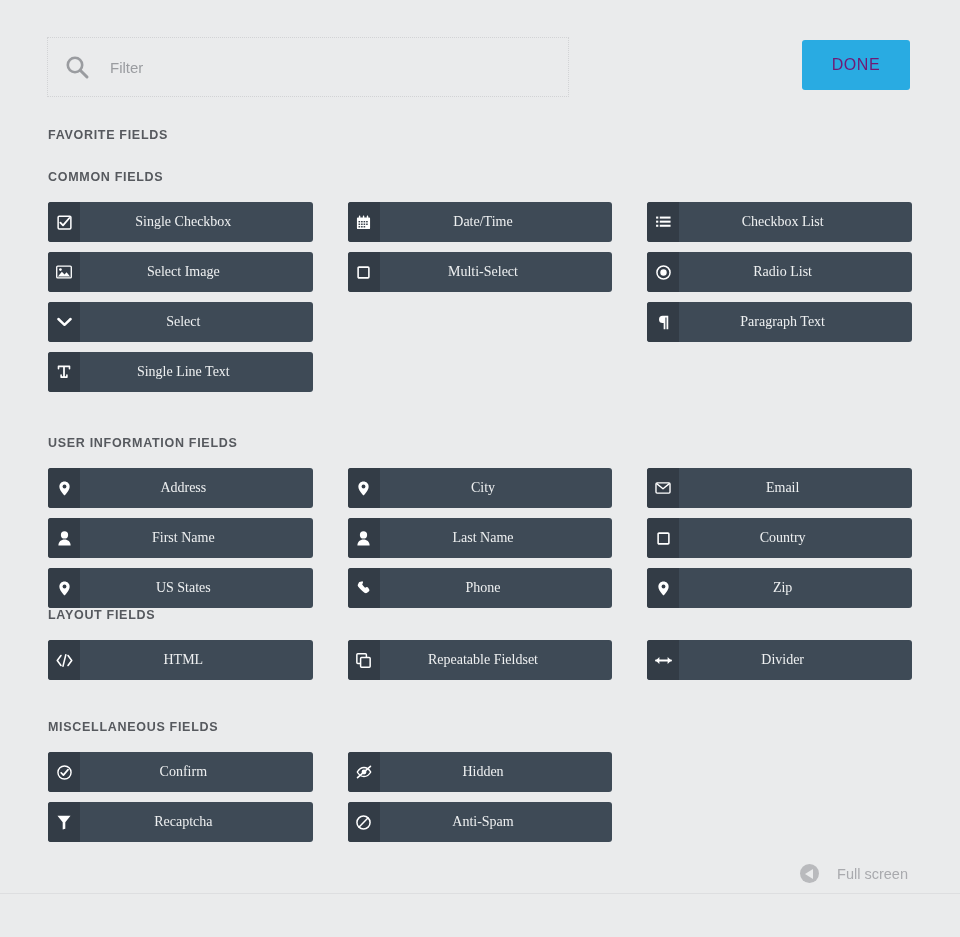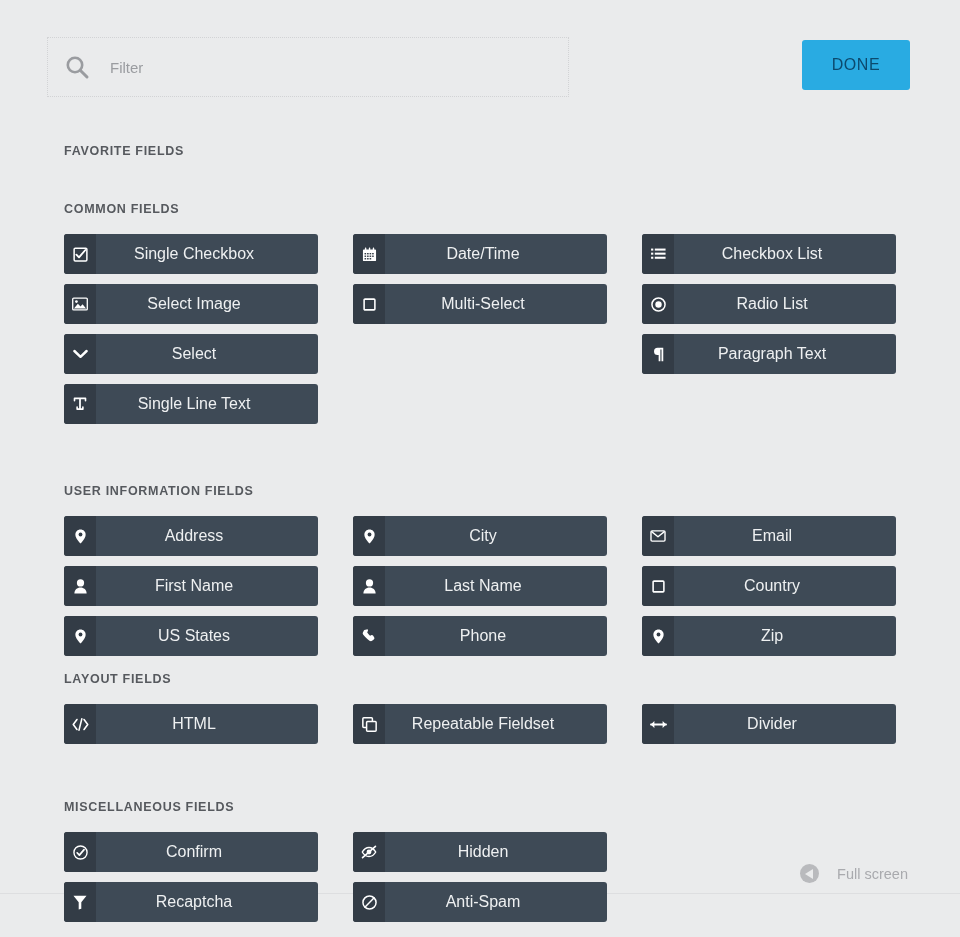--- a/index.html
+++ b/index.html
@@ -53,38 +53,38 @@
   }
   .search-input::placeholder { color: #9a9ca0; opacity: 1; }
 
   .done-button {
     position: absolute;
     right: 50px; top: 40px;
     width: 108px; height: 50px;
     background: #29abe2;
     border: none;
     border-radius: 3px;
-    color: #0c4a6e;
+    color: #701a75;
     font-family: "Liberation Sans", sans-serif;
     font-size: 16px;
     letter-spacing: 0.6px;
     cursor: pointer;
   }
 
   
   .content { padding: 0 48px; }
 
   .section-title {
     font-size: 12.5px;
     letter-spacing: 0.7px;
     color: #56595e;
     text-transform: uppercase;
     margin: 0;
   }
-  .section { margin: 16px; }
+  .section { margin: 0; }
   .sec-favorite { padding-top: 18px; }
   .sec-favorite .section-title { margin-bottom: 0; }
   .sec-common  { padding-top: 28px; }
   .sec-user    { padding-top: 44px; }
   .sec-layout  { }
   .sec-misc    { padding-top: 40px; }
 
   .grid {
     display: grid;
     grid-template-columns: repeat(3, 1fr);
@@ -118,23 +118,24 @@
     justify-content: center;
     color: #ffffff;
   }
   .field-btn .fi svg { display: block; }
   .field-btn .fl {
     flex: 1 1 auto;
     display: flex;
     align-items: center;
     justify-content: center;
     color: #eef0f1;
-    font-size: 16px;
+    font-size: 14px;
     padding: 0 30px 0 4px;
     white-space: nowrap;
+    font-family: Liberation Serif, serif;
   }
 
   
   .fullscreen {
     position: absolute;
     right: 52px; bottom: 10px;
     display: flex;
     align-items: center;
     gap: 18px;
     cursor: pointer;

